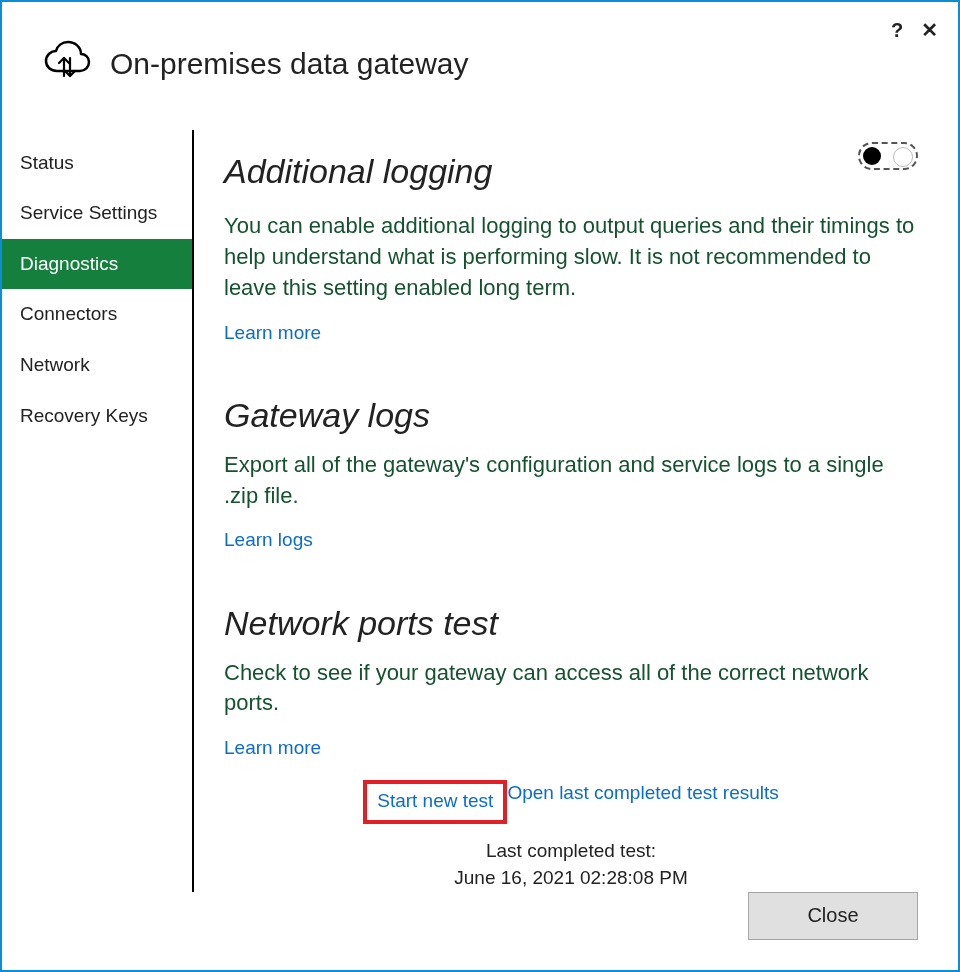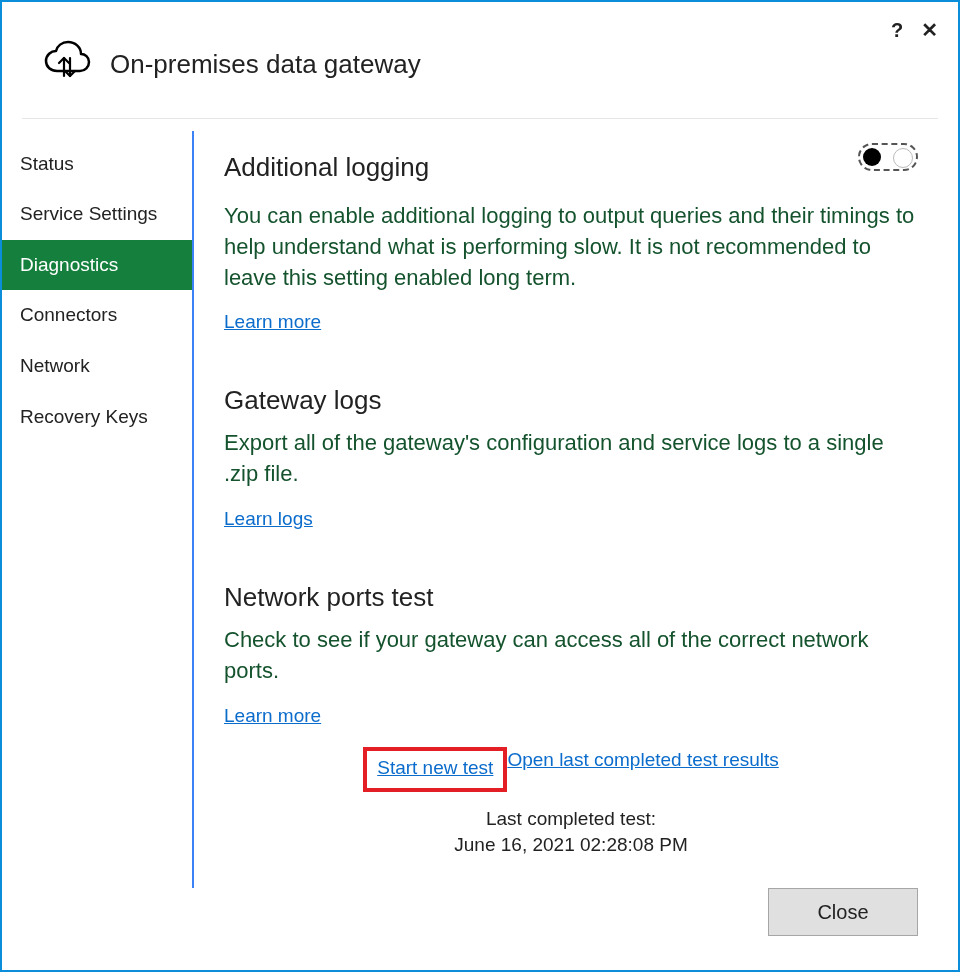--- a/index.html
+++ b/index.html
@@ -25,58 +25,58 @@
     gap:18px;
   }
   .titlebar span { cursor:pointer; font-size:20px; }
   .header-area {
     display:flex; align-items:center;
     gap:18px;
     padding:0 40px 28px 40px;
     margin-top:-6px;
   }
   .header-area svg { flex:0 0 auto; }
-  .header-title { font-size:26px; font-weight:400; color:#222; }
+  .header-title { font-size:30px; font-weight:400; color:#222; }
   .hr {
     height:1px; background:#e6e6e6; margin:0 20px 0 20px;
   }
   .body {
     flex:1 1 auto;
     display:flex;
     padding-top:12px;
   }
   .sidebar {
     width:192px;
-    border-right:2px solid #3b82f6;
+    border-right:2px solid #000000;
     padding-top:8px;
   }
   .sidebar-item {
     font-size:19px;
     padding:12px 18px;
     cursor:pointer;
     color:#222;
   }
   .sidebar-item.selected {
     background:#15803d;
     color:#fff;
   }
   .content {
     flex:1;
     padding:12px 40px 0 30px;
     position:relative;
   }
   .section-title {
-    font-size:26px; font-weight:400; margin:6px 0 10px 0; color:#222;
+    font-size:34px; font-weight:400; margin:6px 0 10px 0; color:#222;font-style:italic;
   }
   .section-text {
     font-size:22px; color:#14532d; margin:6px 0 16px 0;
   }
   .section { margin-bottom:46px; }
   a.link-style {
-    color:#0b6ccc; text-decoration:underline; cursor:pointer;
+    color:#0b6ccc; cursor:pointer;
   }
   .toggle {
     width:60px; height:28px;
     border:2px dashed #555;
     border-radius:14px;
     position:relative;
     display:inline-block;
     vertical-align:middle;
   }
   .toggle .knob {
@@ -106,21 +106,21 @@
   }
   .last-test {
     text-align:center;
     margin-top:14px;
   }
   .footer {
     display:flex; justify-content:flex-end;
     padding:0 40px 34px 0;
   }
   .close-btn {
-    width:150px; height:48px;
+    width:170px; height:48px;
     background:#e0e0e0;
     border:1px solid #a6a6a6;
     font-size:20px;
     color:#222;
     cursor:pointer;
     font-family:inherit;
   }
 </style>
 </head>
 <body>

